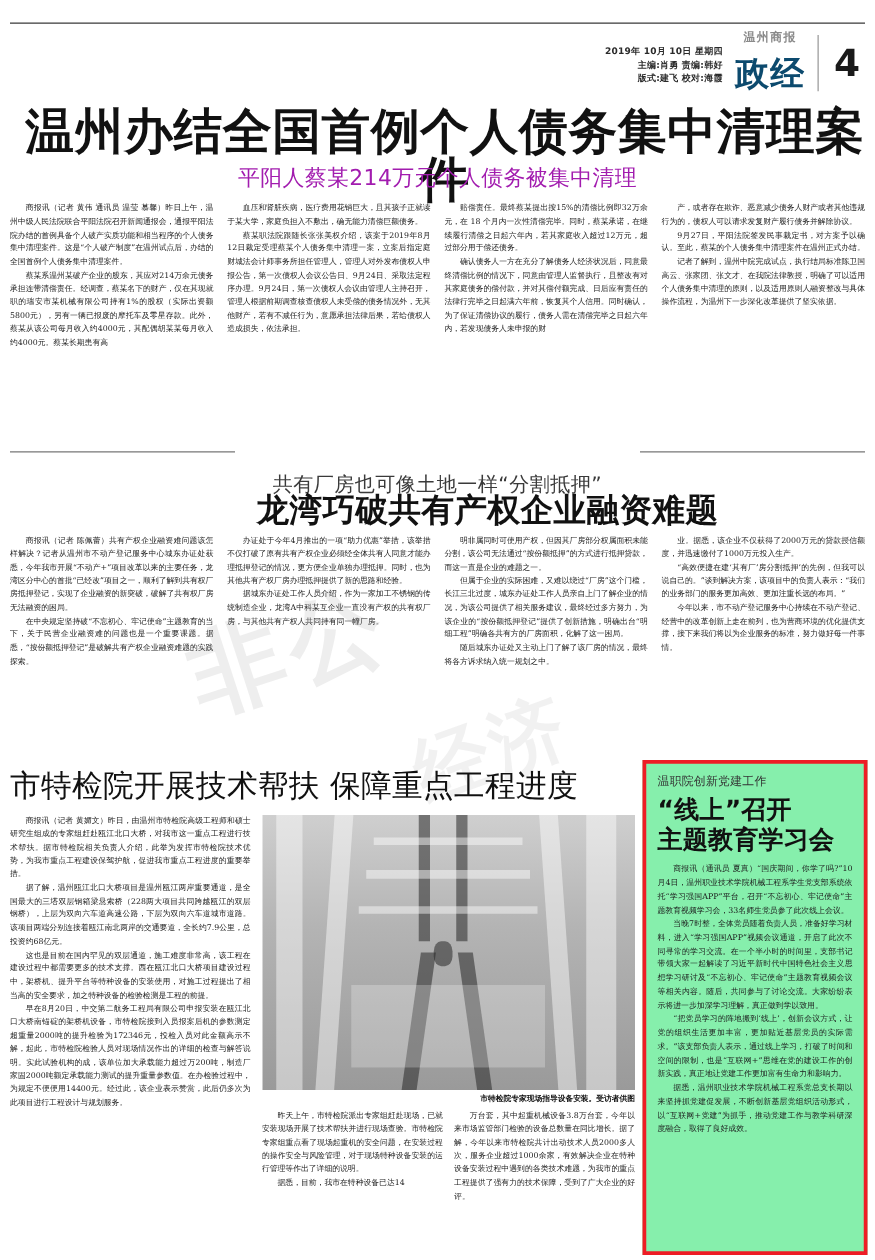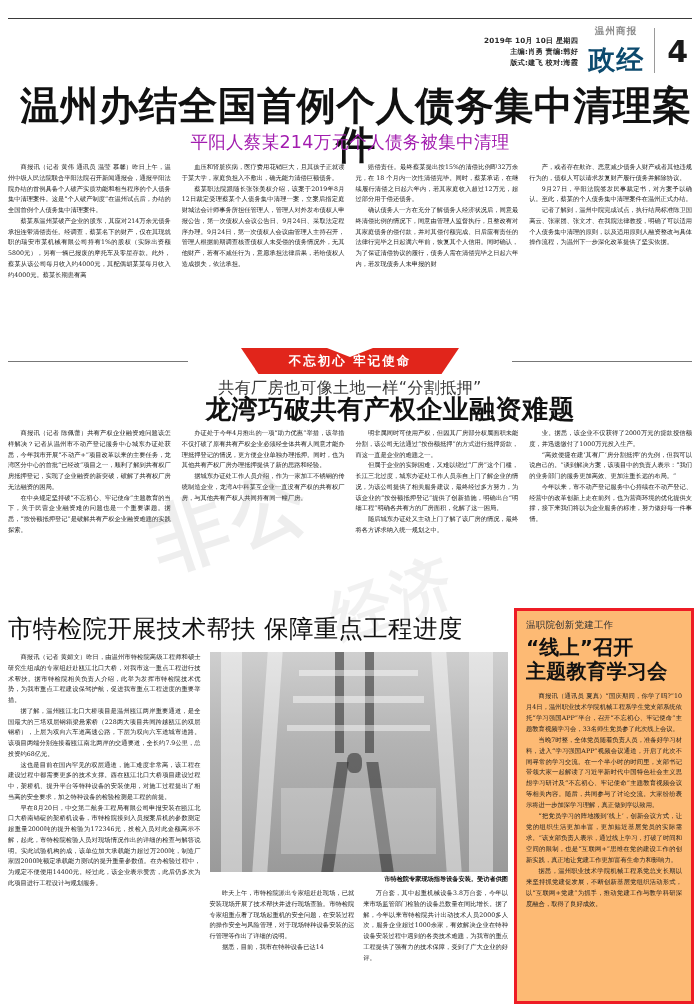--- a/index.html
+++ b/index.html
@@ -131,21 +131,21 @@
   }
   .photo-caption {
     font-size: 6.2px; color: #111; text-align: right; margin-top: 3px;
     font-family: "DejaVu Serif", "Liberation Serif", serif; font-weight: bold;
   }
   .photo-lower { margin-top: 4px; }
 
   
   .sidebar {
     position: absolute; top: 608px; left: 514px; width: 180px; height: 396px;
-    border: 3px solid #ee1c25; background: #fdba74; padding: 8px 9px 0 9px;
+    border: 3px solid #ee1c25; background: #86efac; padding: 8px 9px 0 9px;
   }
   .sb-kicker { font-size: 9.5px; color: #333; margin-bottom: 3px; letter-spacing: .2px; }
   .sb-title {
     font-size: 20px; font-weight: bold; color: #111; line-height: 1.22;
     letter-spacing: .2px; margin-bottom: 7px;
   }
   .sb-body p { font-size: 6.3px; line-height: 1.74; }
 
   
   .watermark {
@@ -204,23 +204,20 @@
         <p class="bt">产，或者存在欺诈、恶意减少债务人财产或者其他违规行为的，债权人可以请求发复财产履行债务并解除协议。</p>
         <p class="bt">9月27日，平阳法院签发民事裁定书，对方案予以确认。至此，蔡某的个人债务集中清理案件在温州正式办结。</p>
         <p class="bt">记者了解到，温州中院完成试点，执行结局标准陈卫国高云、张家团、张文才、在我院法律教授，明确了可以适用个人债务集中清理的原则，以及适用原则人融资整改与具体操作流程，为温州下一步深化改革提供了坚实依据。</p>
       </div>
     </div>
   </div>
 
   <div class="ribbon-wrap">
     <div class="ribbon-line l"></div>
     <div class="ribbon-line r"></div>
-    <div class="ribbon">
-      <span>不忘初心  牢记使命</span>
-    </div>
     <div class="ribbon-notch"></div>
   </div>
 
   <div class="art2-kicker">共有厂房也可像土地一样“分割抵押”</div>
   <div class="art2-headline">龙湾巧破共有产权企业融资难题</div>
 
   <div class="art2">
     <div class="colset">
       <div class="col">
         <p class="bt">商报讯（记者 陈佩蕾）共有产权企业融资难问题该怎样解决？记者从温州市不动产登记服务中心城东办证处获悉，今年我市开展“不动产+”项目改革以来的主要任务，龙湾区分中心的首批“已经改”项目之一，顺利了解到共有权厂房抵押登记，实现了企业融资的新突破，破解了共有权厂房无法融资的困局。</p>

